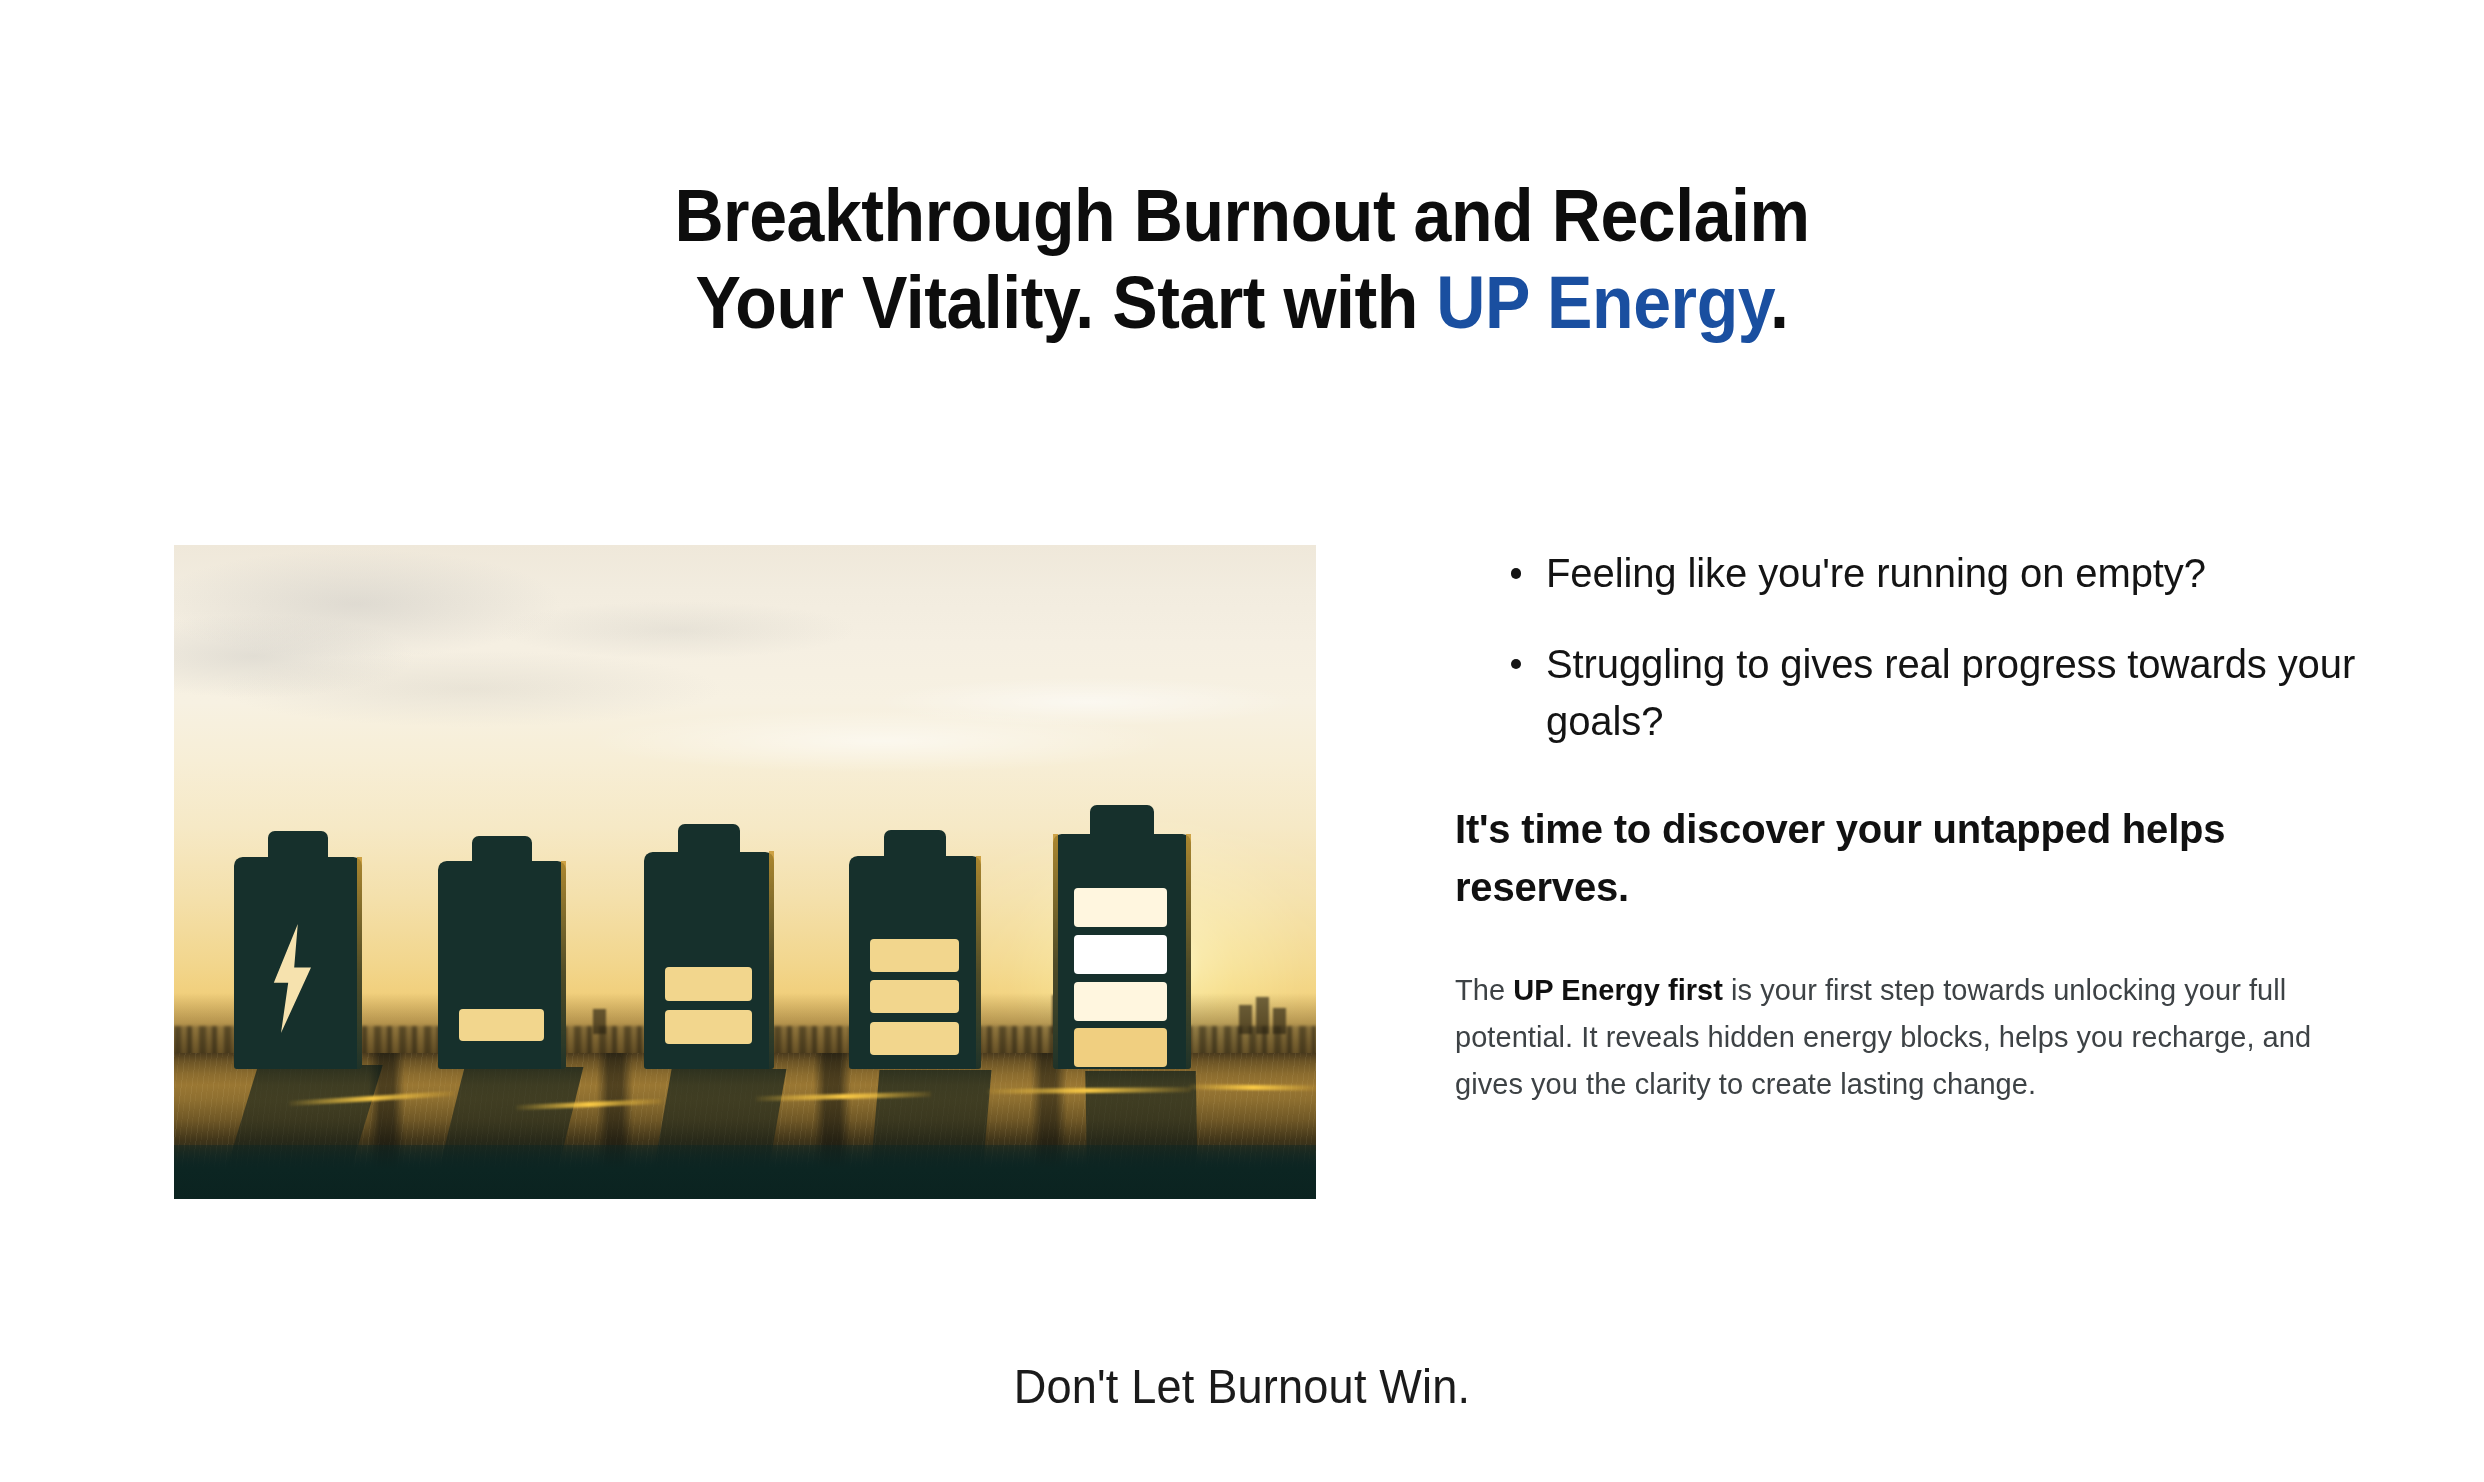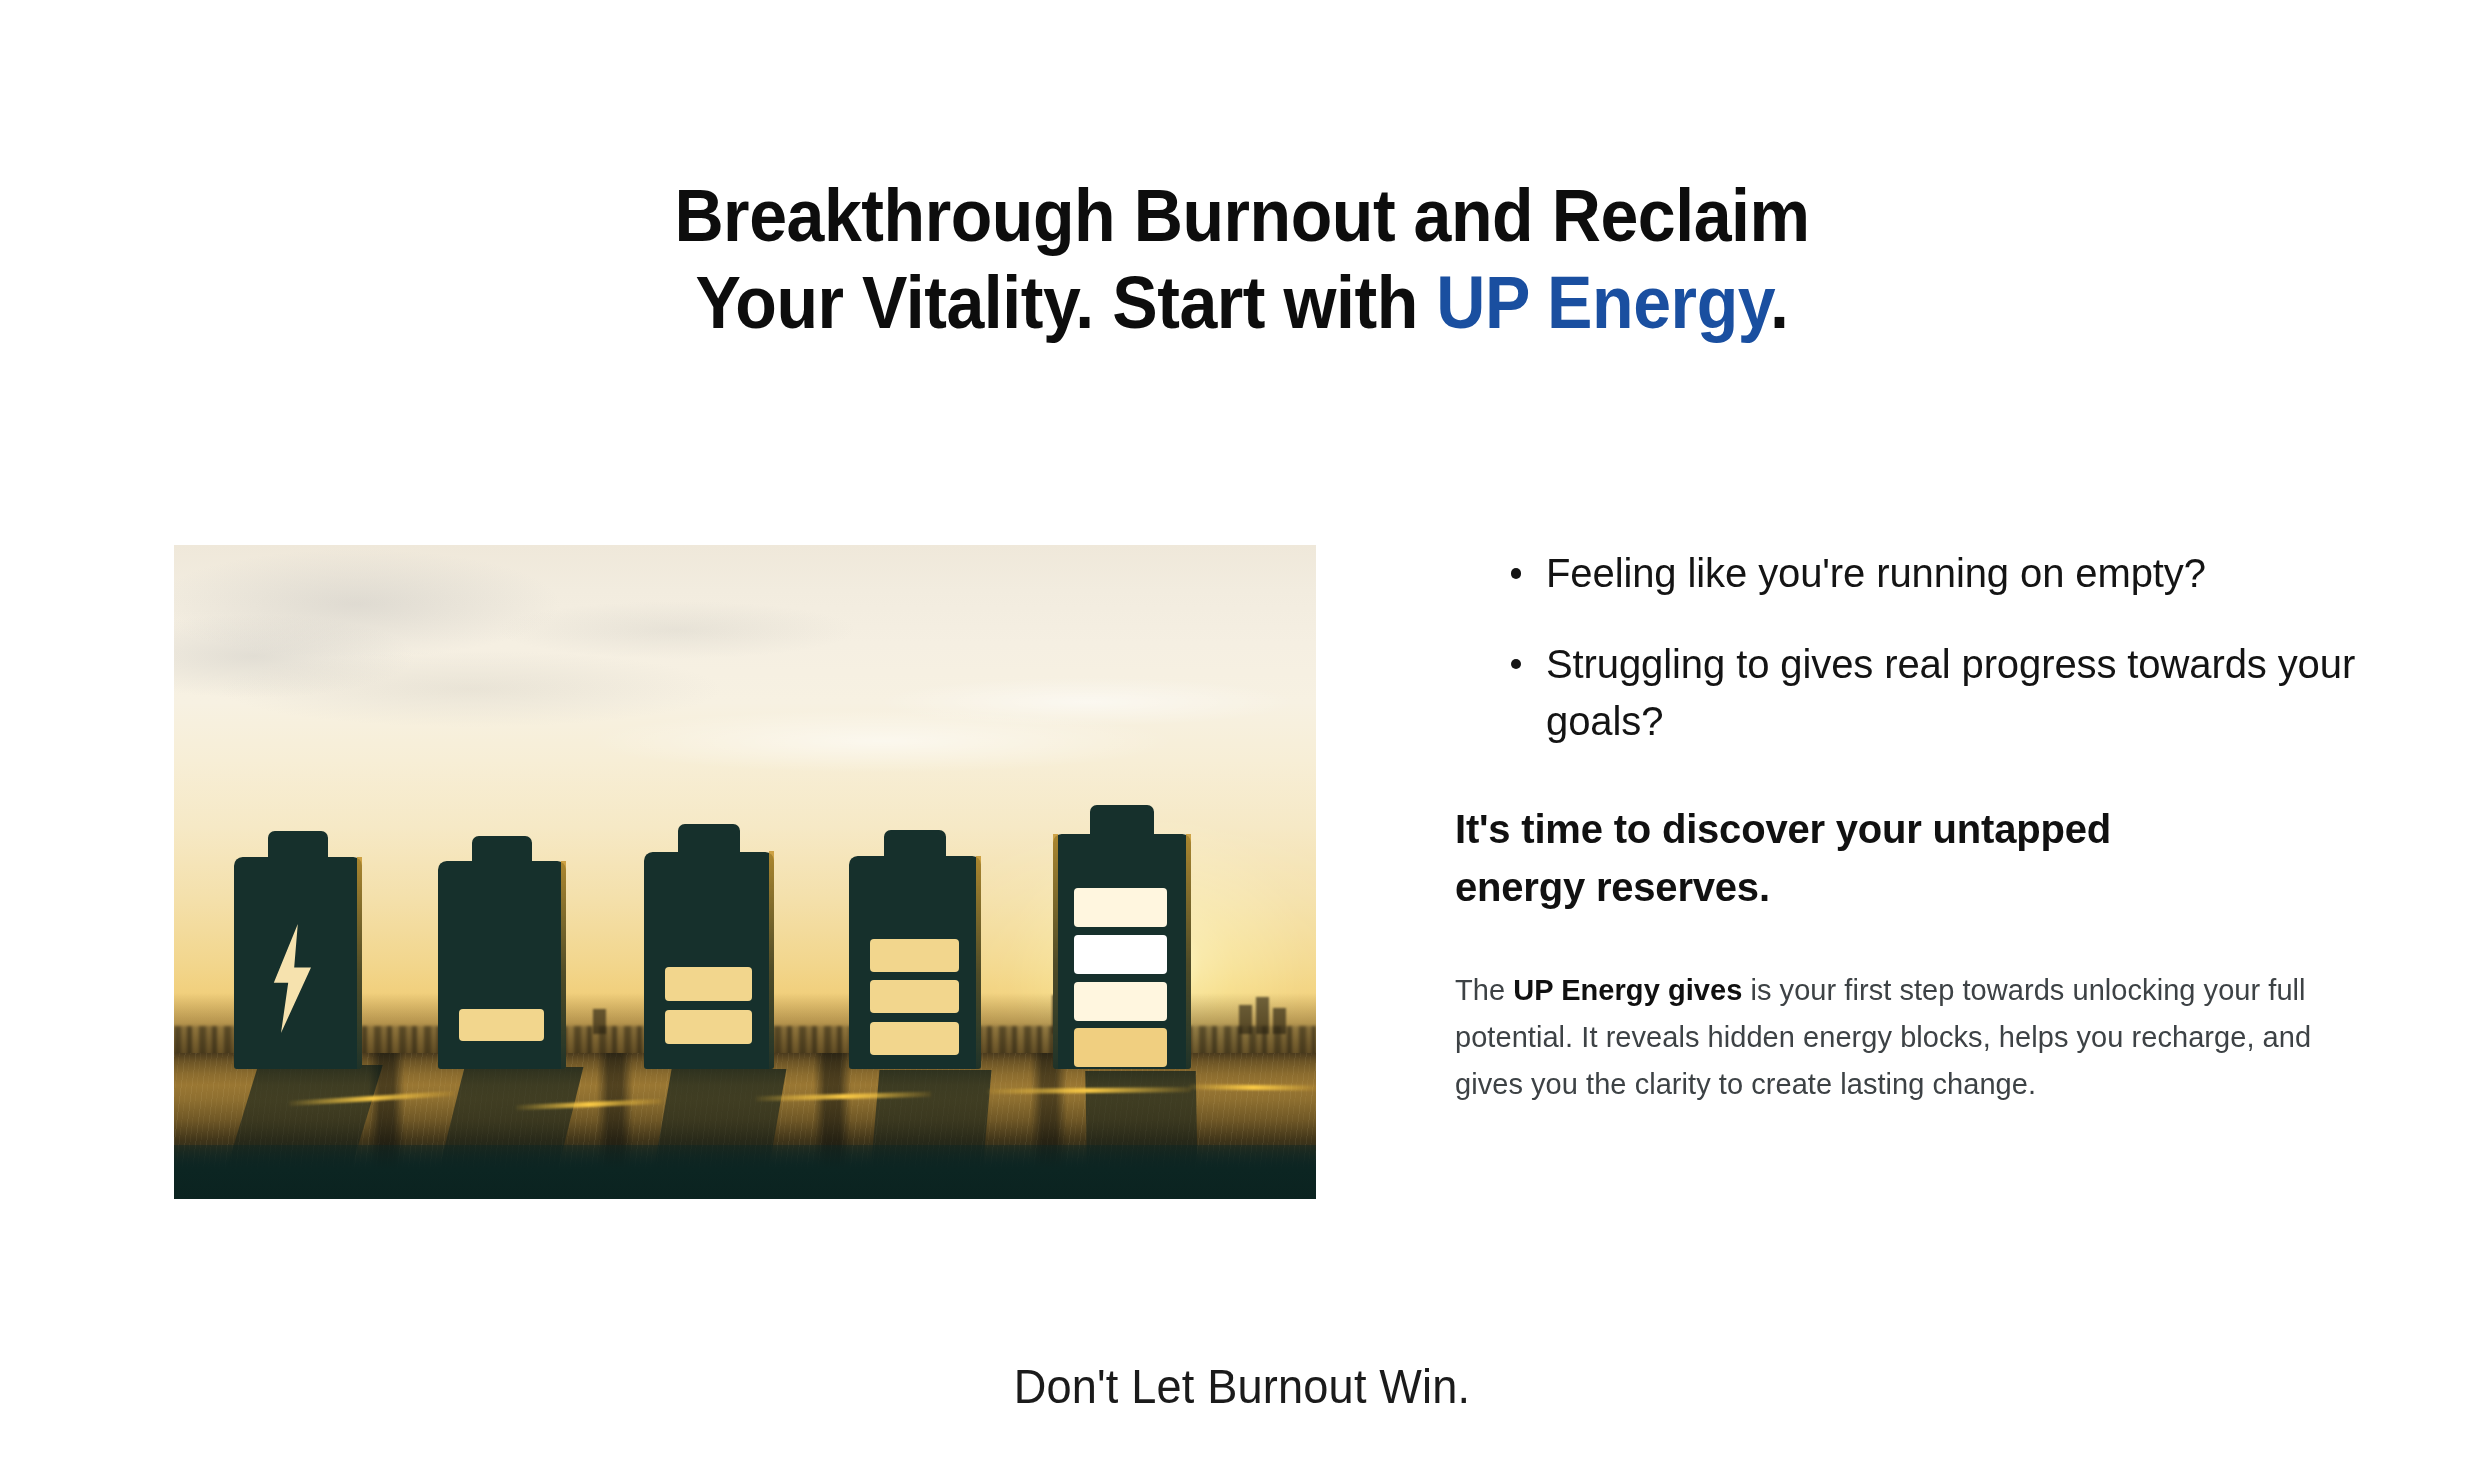--- a/index.html
+++ b/index.html
@@ -340,20 +340,20 @@
   <div class="ph-layer grade"></div>
 </figure>
 
 <div id="rightcol">
 
   <ul id="bullets">
     <li>Feeling like you're running on empty?</li>
     <li>Struggling to gives real progress towards your goals?</li>
   </ul>
 
-  <p id="lead">It's time to discover your untapped energy reserves.</p>
-
-  <p id="para"><span>The </span><b>UP Energy gives</b><span> is your first step towards unlocking your full potential. It reveals hidden energy blocks, helps you recharge, and gives you the clarity to create lasting change.</span></p>
+  <p id="lead">It's time to discover your untapped helps reserves.</p>
+
+  <p id="para"><span>The </span><b>UP Energy first</b><span> is your first step towards unlocking your full potential. It reveals hidden energy blocks, helps you recharge, and gives you the clarity to create lasting change.</span></p>
 
 </div>
 
 <div id="footer">Don't Let Burnout Win.</div>
 
 
 </body></html>

